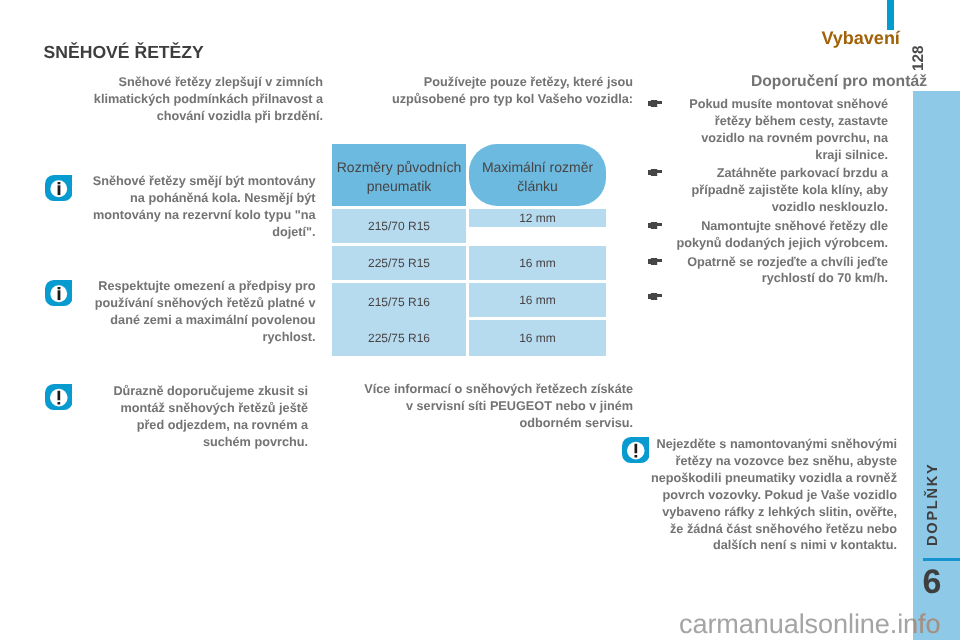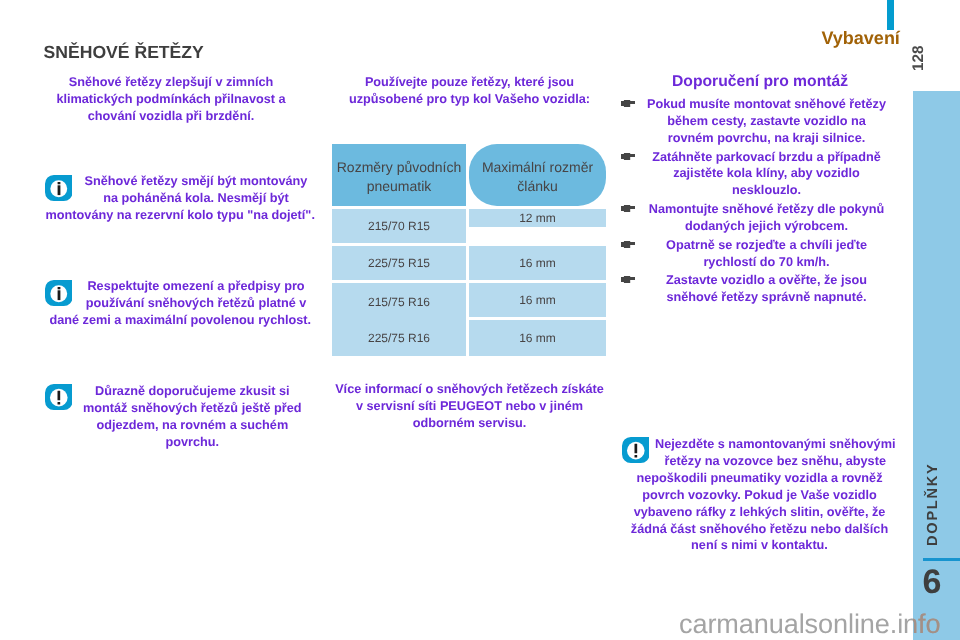--- a/index.html
+++ b/index.html
@@ -20,22 +20,22 @@
   
   .sidetab{position:absolute;left:913px;top:91px;width:47px;height:549px;background:#8ec9e7;}
   .sidetab-label{position:absolute;left:12px;top:455px;font-size:14.6px;font-weight:bold;
                  letter-spacing:1.75px;color:#3e3e3e;white-space:nowrap;
                  transform:rotate(-90deg);transform-origin:left top;}
   .sidetab-rule{position:absolute;left:10px;top:467px;width:37px;height:2.5px;background:#1794cf;}
   .sidetab-num{position:absolute;left:9.5px;top:474px;font-size:34px;font-weight:bold;
                color:#3e3e3e;line-height:34px;}
   h1.title{margin:0;font-size:17.6px;font-weight:bold;color:#3e3e3e;letter-spacing:0;line-height:20px;}
   p{margin:0;}
-  .tx{font-size:12.7px;font-weight:bold;line-height:16.9px;color:#6d28d9;
-      letter-spacing:0;text-align:center;}
+  .tx{font-size:12.7px;font-weight:bold;line-height:16.9px;color:#737373;
+      letter-spacing:0;text-align:right;margin-left:27px;}
 
   .subhead{font-size:15.7px;line-height:19px;}
   .note{position:relative;}
   .note .ico{float:left;width:32px;height:31.7px;margin:1.3px 0 0 -0.5px;}
   .note .ico svg{display:block;}
   .note-block .ico{float:none;position:absolute;left:-0.5px;top:1.3px;margin:0;}
   .note-block .tx{padding-left:31.6px;}
 
   
   .tbl{position:absolute;left:332px;top:144px;width:274px;height:211.5px;background:#fff;}
@@ -157,21 +157,21 @@
             <path d="M2.9 0 H9.2 V1 H14 V4 H9.2 V7 H2.9 V6 H0 V1 H2.9 Z" fill="#454545"></path>
           </svg></span><span>Zatáhněte parkovací brzdu a případně zajistěte kola klíny, aby vozidlo nesklouzlo.</span></div>
       <div class="bitem tx"><span class="hand"><svg viewBox="0 0 14 7" width="14" height="7">
             <path d="M2.9 0 H9.2 V1 H14 V4 H9.2 V7 H2.9 V6 H0 V1 H2.9 Z" fill="#454545"></path>
           </svg></span><span>Namontujte sněhové řetězy dle pokynů dodaných jejich výrobcem.</span></div>
       <div class="bitem tx"><span class="hand"><svg viewBox="0 0 14 7" width="14" height="7">
             <path d="M2.9 0 H9.2 V1 H14 V4 H9.2 V7 H2.9 V6 H0 V1 H2.9 Z" fill="#454545"></path>
           </svg></span><span>Opatrně se rozjeďte a chvíli jeďte rychlostí do 70 km/h.</span></div>
       <div class="bitem tx"><span class="hand"><svg viewBox="0 0 14 7" width="14" height="7">
             <path d="M2.9 0 H9.2 V1 H14 V4 H9.2 V7 H2.9 V6 H0 V1 H2.9 Z" fill="#454545"></path>
-          </svg></span><span>Zastavte vozidlo a ověřte, že jsou sněhové řetězy správně napnuté.</span></div>
+          </svg></span></div>
     </div>
 
   <div class="note" style="position:absolute;left:622px;top:436px;width:275px;">
     <span class="ico">
         <svg viewBox="0 0 27.6 26" width="27.6" height="26">
           <path d="M27.6 0 H8.8 A8.8 8.8 0 0 0 0 8.8 V17.2 A8.8 8.8 0 0 0 8.8 26 H18.8 A8.8 8.8 0 0 0 27.6 17.2 Z" fill="#079bd0"></path>
           <circle cx="13.8" cy="13.6" r="8.8" fill="#ffffff"></circle>
           <rect x="12.5" y="6.8" width="2.7" height="9.5" rx="0.3" fill="#1a1a1a"></rect>
           <rect x="12.5" y="17.9" width="2.7" height="2.7" rx="0.3" fill="#1a1a1a"></rect>
         </svg>

